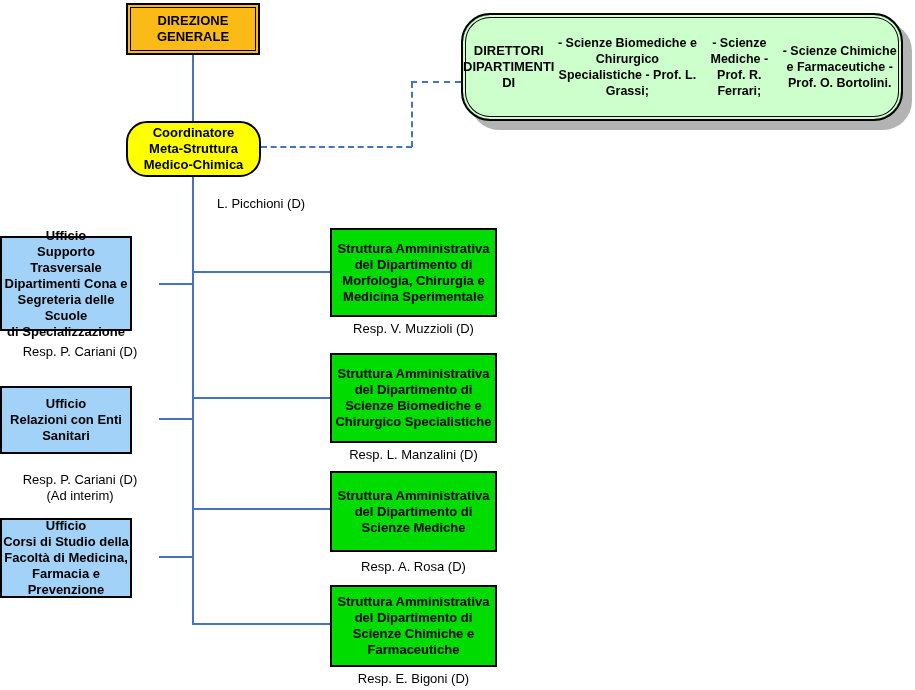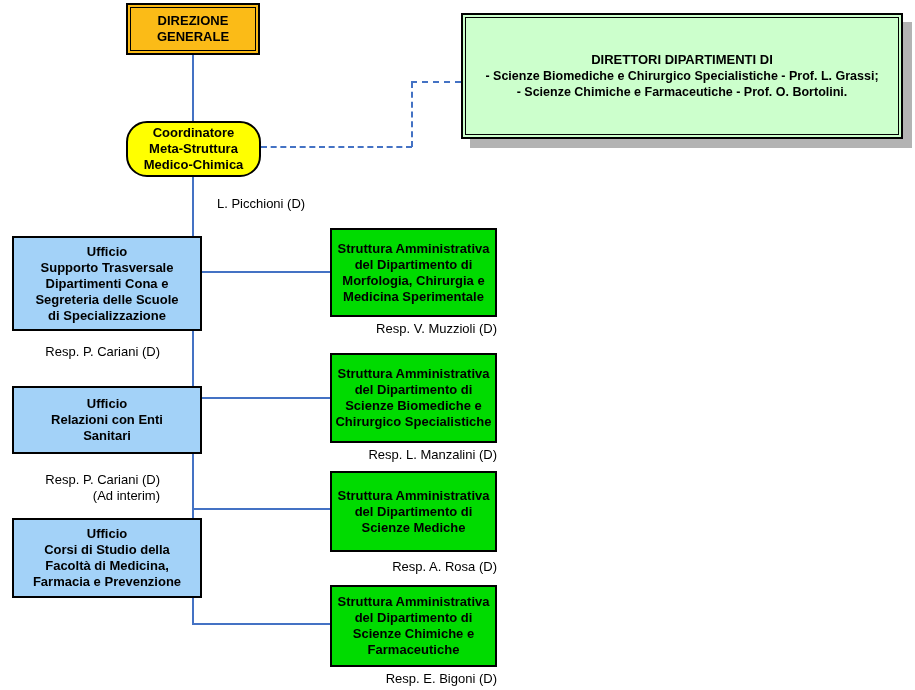--- a/index.html
+++ b/index.html
@@ -30,50 +30,50 @@
     left: 126px; top: 3px; width: 134px; height: 52px;
     background: #FBBB17;
     box-shadow: inset 0 0 0 2px #FBBB17, inset 0 0 0 3px #000;
   }
   .n-coordinatore {
     left: 126px; top: 121px; width: 135px; height: 56px;
     background: #FFFF00;
     border-radius: 21px;
   }
   .n-direttori {
-    left: 461px; top: 13px; width: 442px; height: 126px;
+    left: 461px; top: 13px; width: 442px; height: 108px;
     background: #CCFFCC;
     box-shadow: 9px 9px 0 0 #B3B3B3, inset 0 0 0 2px #CCFFCC, inset 0 0 0 3px #000;
-    flex-direction: column;
+    flex-direction: row;
     font-size: 12.5px;
     line-height: 16px;
+    border-radius: 29px;
   }
   .n-direttori .dir-title { font-size: 13px; }
   .ufficio {
-    left: 0px; width: 190px;
+    left: 0px; width: 132px;
     background: #A3D2F8;
-    margin-left: 12px;
   }
   .u-1 { top: 236px; height: 95px; }
   .u-2 { top: 386px; height: 68px; }
   .u-3 { top: 518px; height: 80px; }
   .struttura {
     left: 330px; width: 167px;
     background: #00DB00;
   }
   .s-1 { top: 228px; height: 89px; }
   .s-2 { top: 353px; height: 90px; }
   .s-3 { top: 471px; height: 81px; }
   .s-4 { top: 585px; height: 82px; }
   
   .resp {
     position: absolute;
     font-size: 13px;
     line-height: 16px;
-    text-align: right;
+    text-align: center;
     white-space: pre-line;
   }
   .resp-left  { left: 0px;   width: 160px; }
   .resp-right { left: 330px; width: 167px; }
   .resp-picchioni { left: 217px; top: 196px; text-align: left; }
   .r-u1 { top: 344px; }
   .r-u2 { top: 472px; }
   .r-u3 { top: 603px; }
   .r-s1 { top: 321px; }
   .r-s2 { top: 447px; }
@@ -120,20 +120,21 @@
 
   <div class="box n-coordinatore">Coordinatore
 Meta-Struttura
 Medico-Chimica</div>
 
   <div class="resp resp-picchioni">L. Picchioni (D)</div>
 
   <div class="box n-direttori">
     <div class="dir-title">DIRETTORI DIPARTIMENTI DI</div>
     <div>- Scienze Biomediche e Chirurgico Specialistiche - Prof. L. Grassi;</div>
+    <div>- Scienze Mediche - Prof. R. Ferrari;</div>
     <div>- Scienze Chimiche e Farmaceutiche - Prof. O. Bortolini.</div>
   </div>
 
   <div class="box ufficio u-1">Ufficio
 Supporto Trasversale
 Dipartimenti Cona e
 Segreteria delle Scuole
 di Specializzazione</div>
   <div class="resp resp-left r-u1">Resp. P. Cariani (D)</div>
 

